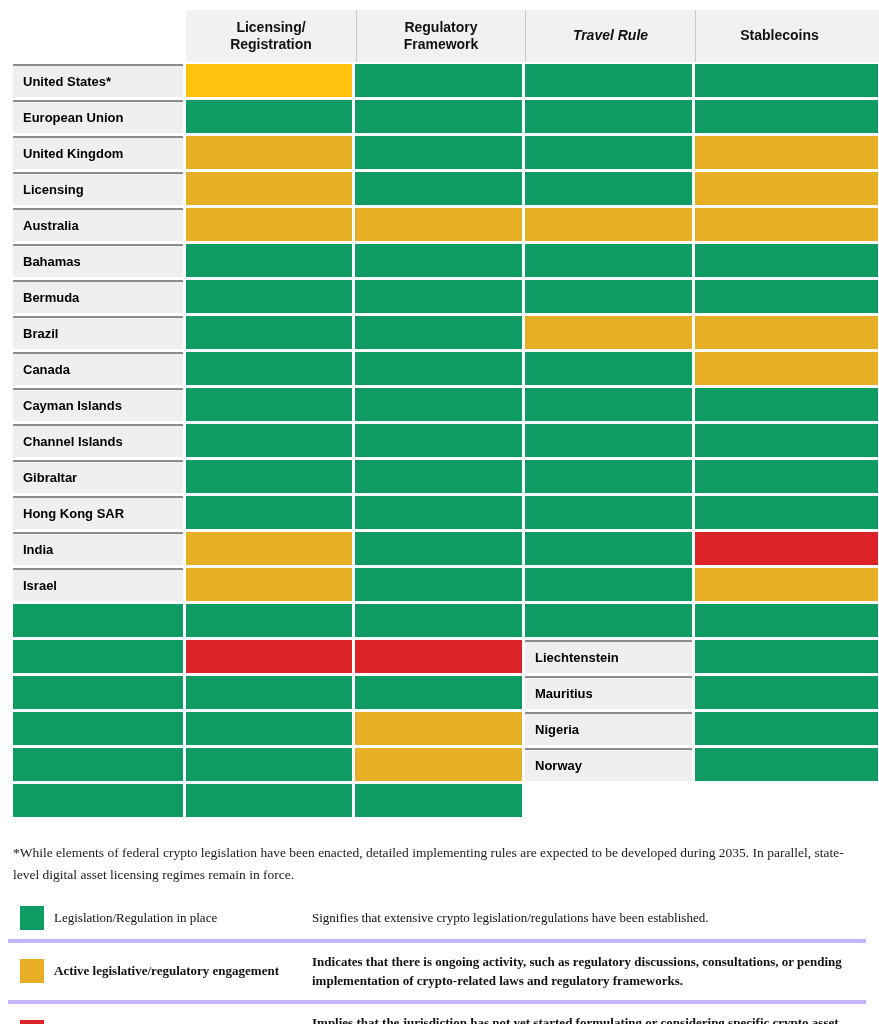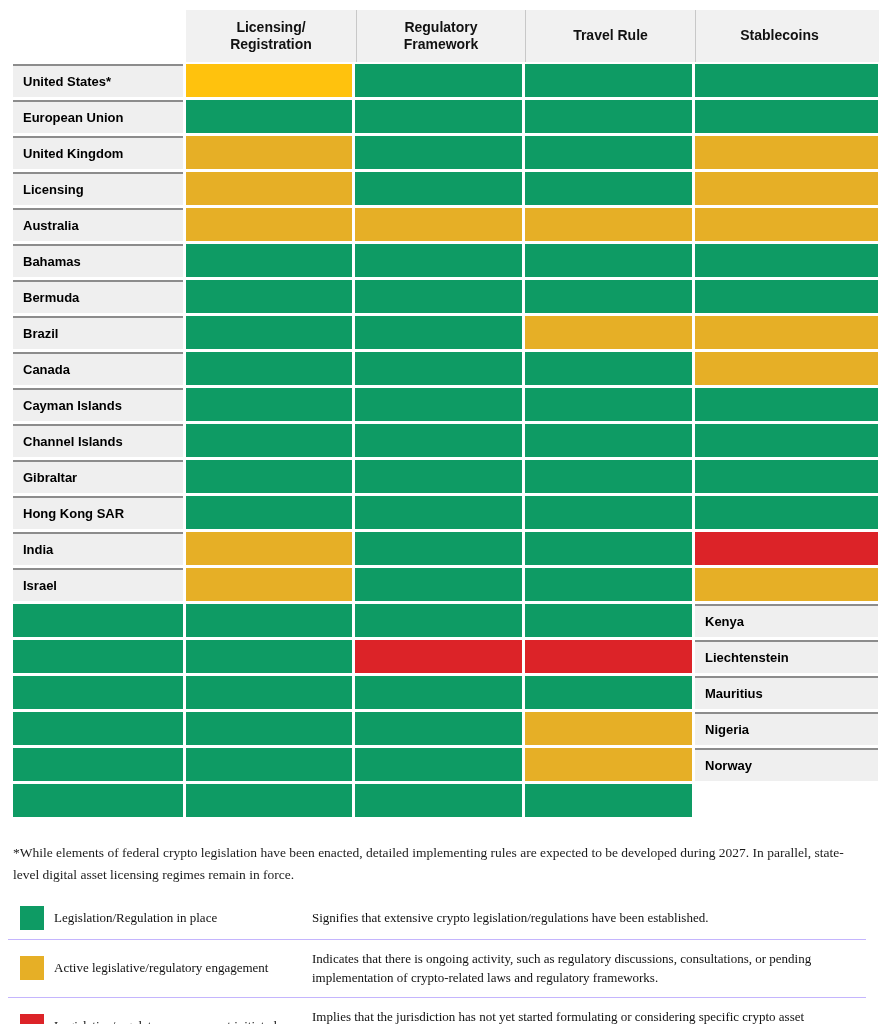--- a/index.html
+++ b/index.html
@@ -28,21 +28,21 @@
     height: 52px;
     font-weight: bold;
     font-size: 14px;
     line-height: 1.25;
     color: #111111;
     white-space: pre-line;
   }
   .header-cell + .header-cell { border-left: 1px solid #c8c8c8; }
   .hc-1 { width: 169px; }
   .hc-2 { width: 170px; }
-  .hc-3 { width: 170px; }
+  .hc-3 { width: 170px; font-style: italic; }
   .hc-4 { width: 168px; }
 
   
   .grid {
     display: grid;
     grid-template-columns: 170px 166px 167px 167px 183px;
     grid-auto-rows: 33px;
     gap: 3px;
     margin-left: 13px;
     margin-top: 2px;
@@ -72,21 +72,21 @@
   .legend {
     margin: 10px 13px 0 8px;
     font-family: "Liberation Serif", serif;
   }
   .legend-row {
     display: grid;
     grid-template-columns: 34px 258px 1fr;
     align-items: center;
     padding: 9px 12px;
   }
-  .legend-row + .legend-row { border-top: 1px solid #c4b5fd; }
+  .legend-row + .legend-row { border-top: 4px solid #c4b5fd; font-weight: bold; }
   .legend-swatch { width: 24px; height: 24px; }
   .legend-label {
     font-size: 13px;
     color: #111111;
     padding-right: 14px;
   }
   .legend-desc {
     font-size: 13px;
     line-height: 1.5;
     color: #111111;
@@ -180,21 +180,20 @@
       <div class="cell" style="background: rgb(220, 35, 40);"></div>
       <div class="row-label">Israel</div>
       <div class="cell" style="background: rgb(230, 175, 38);"></div>
       <div class="cell" style="background: rgb(14, 155, 100);"></div>
       <div class="cell" style="background: rgb(14, 155, 100);"></div>
       <div class="cell" style="background: rgb(230, 175, 38);"></div>
       <div class="cell" style="background: rgb(14, 155, 100);"></div>
       <div class="cell" style="background: rgb(14, 155, 100);"></div>
       <div class="cell" style="background: rgb(14, 155, 100);"></div>
       <div class="cell" style="background: rgb(14, 155, 100);"></div>
-      <div class="row-label">Kenya</div>
       <div class="cell" style="background: rgb(14, 155, 100);"></div>
       <div class="cell" style="background: rgb(14, 155, 100);"></div>
       <div class="cell" style="background: rgb(220, 35, 40);"></div>
       <div class="cell" style="background: rgb(220, 35, 40);"></div>
       <div class="row-label">Liechtenstein</div>
       <div class="cell" style="background: rgb(14, 155, 100);"></div>
       <div class="cell" style="background: rgb(14, 155, 100);"></div>
       <div class="cell" style="background: rgb(14, 155, 100);"></div>
       <div class="cell" style="background: rgb(14, 155, 100);"></div>
       <div class="row-label">Mauritius</div>
@@ -207,21 +206,21 @@
       <div class="cell" style="background: rgb(14, 155, 100);"></div>
       <div class="cell" style="background: rgb(14, 155, 100);"></div>
       <div class="cell" style="background: rgb(230, 175, 38);"></div>
       <div class="row-label">Norway</div>
       <div class="cell" style="background: rgb(14, 155, 100);"></div>
       <div class="cell" style="background: rgb(14, 155, 100);"></div>
       <div class="cell" style="background: rgb(14, 155, 100);"></div>
       <div class="cell" style="background: rgb(14, 155, 100);"></div>
     </div>
 
-  <p class="footnote">*While elements of federal crypto legislation have been enacted, detailed implementing rules are expected to be developed during 2027. In parallel, state-level digital asset licensing regimes remain in force.</p>
+  <p class="footnote">*While elements of federal crypto legislation have been enacted, detailed implementing rules are expected to be developed during 2035. In parallel, state-level digital asset licensing regimes remain in force.</p>
 
   <div class="legend">
     <div class="legend-row">
       <div class="legend-swatch" style="background: rgb(14, 155, 100);"></div>
       <div class="legend-label">Legislation/Regulation in place</div>
       <div class="legend-desc">Signifies that extensive crypto legislation/regulations have been established.</div>
     </div>
     <div class="legend-row">
       <div class="legend-swatch" style="background: rgb(230, 175, 38);"></div>
       <div class="legend-label">Active legislative/regulatory engagement</div>

